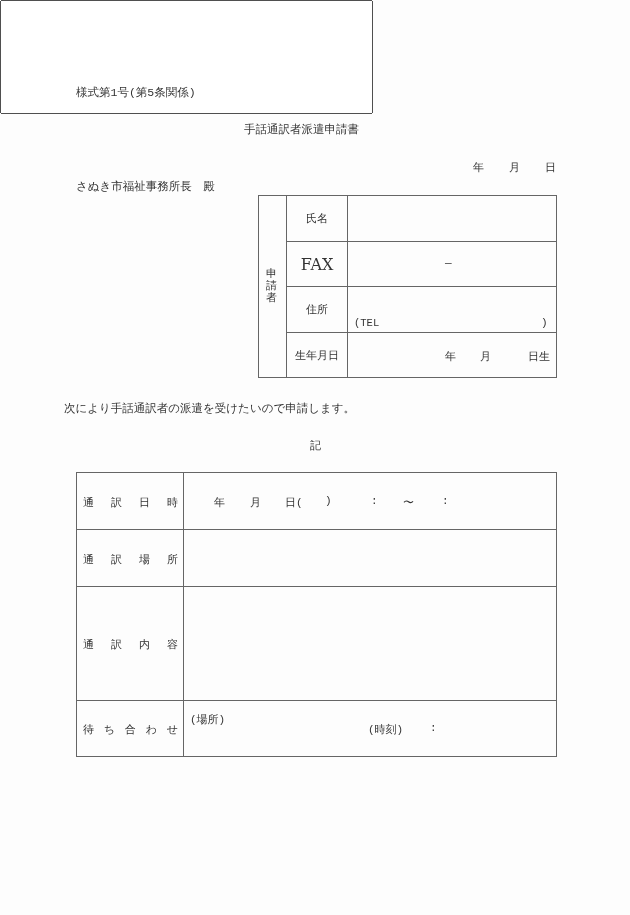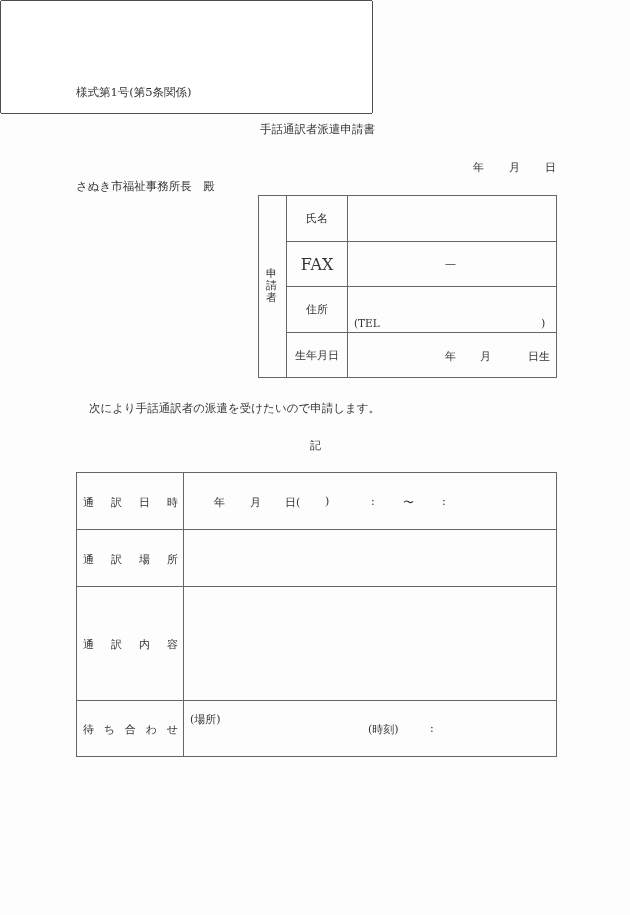--- a/index.html
+++ b/index.html
@@ -1,31 +1,31 @@
 <!DOCTYPE html>
 <html><head>
 <meta charset="utf-8">
 <style>
   html, body { margin: 0; padding: 0; }
   body {
     width: 630px; height: 915px; background: #fdfdfd; position: relative;
     font-family: "DejaVu Serif", "Liberation Serif", serif; color: #333;
     font-size: 11px; overflow: hidden;
   }
-  .abs { position: absolute; white-space: nowrap; }
+  .abs { position: absolute; white-space: nowrap; font-family: Liberation Mono, monospace; }
   .line { position: absolute; background: #666; }
   .cell-label { position: absolute; display: flex; align-items: center; justify-content: center; }
   .spaced { display: flex; justify-content: space-between; }
   input.field { position: absolute; border: none; background: transparent; outline: none; }
 </style>
 </head>
 <body>
 
 <div class="abs" style="left:76px;top:85px;font-size:11.5px;">様式第1号(第5条関係)</div>
-<div class="abs" style="left:260px;top:122px;font-size:11.5px;">手話通訳者派遣申請書</div>
+<div class="abs" style="left:244px;top:122px;font-size:11.5px;">手話通訳者派遣申請書</div>
 
 <div class="abs" style="left:473px;top:160px;">年</div>
 <div class="abs" style="left:509px;top:160px;">月</div>
 <div class="abs" style="left:545px;top:160px;">日</div>
 
 <div class="abs" style="left:76px;top:179px;font-size:11.5px;">さぬき市福祉事務所長　殿</div>
 
 <div>
   <div class="line" style="left:258px;top:195px;width:299px;height:1px;"></div>
   <div class="line" style="left:258px;top:377px;width:299px;height:1px;"></div>
@@ -55,21 +55,21 @@
   <div class="abs" style="left:354px;top:317px;font-size:10.5px;">(TEL</div>
   <input class="field" style="left: 382px; top: 315px; width: 155px; height: 15px;">
   <div class="abs" style="left:541px;top:317px;">)</div>
 
   <div class="cell-label" style="left:287px;top:333px;width:60px;height:44px;text-align:center;">生年月日</div>
   <div class="abs" style="left:445px;top:349px;">年</div>
   <div class="abs" style="left:480px;top:349px;">月</div>
   <div class="abs" style="left:528px;top:349px;">日生</div>
 </div>
 
-<div class="abs" style="left:89px;top:401px;font-size:11.5px;">次により手話通訳者の派遣を受けたいので申請します。</div>
+<div class="abs" style="left:64px;top:401px;font-size:11.5px;">次により手話通訳者の派遣を受けたいので申請します。</div>
 <div class="abs" style="left:310px;top:438px;">記</div>
 
 <div>
   <div class="line" style="left:76px;top:472px;width:481px;height:1px;"></div>
   <div class="line" style="left:76px;top:756px;width:481px;height:1px;"></div>
   <div class="line" style="left:76px;top:472px;width:1px;height:285px;"></div>
   <div class="line" style="left:556px;top:472px;width:1px;height:285px;"></div>
   <div class="line" style="left:183px;top:472px;width:1px;height:285px;"></div>
   <div class="line" style="left:76px;top:529px;width:481px;height:1px;"></div>
   <div class="line" style="left:76px;top:586px;width:481px;height:1px;"></div>

